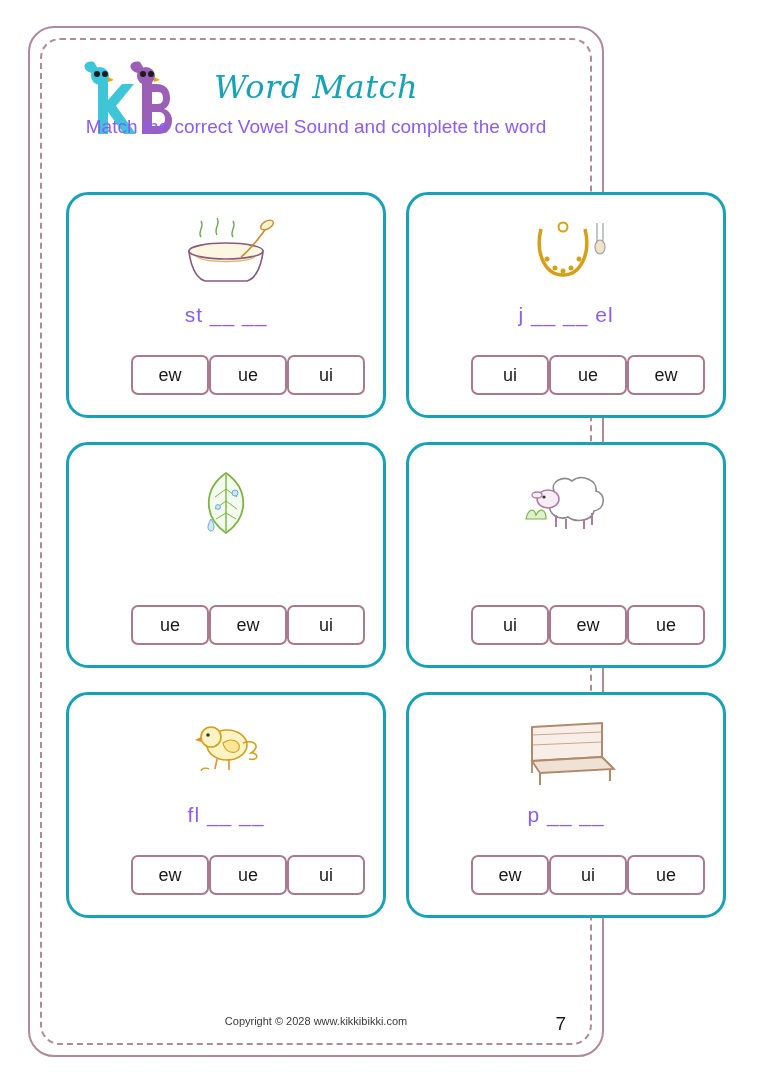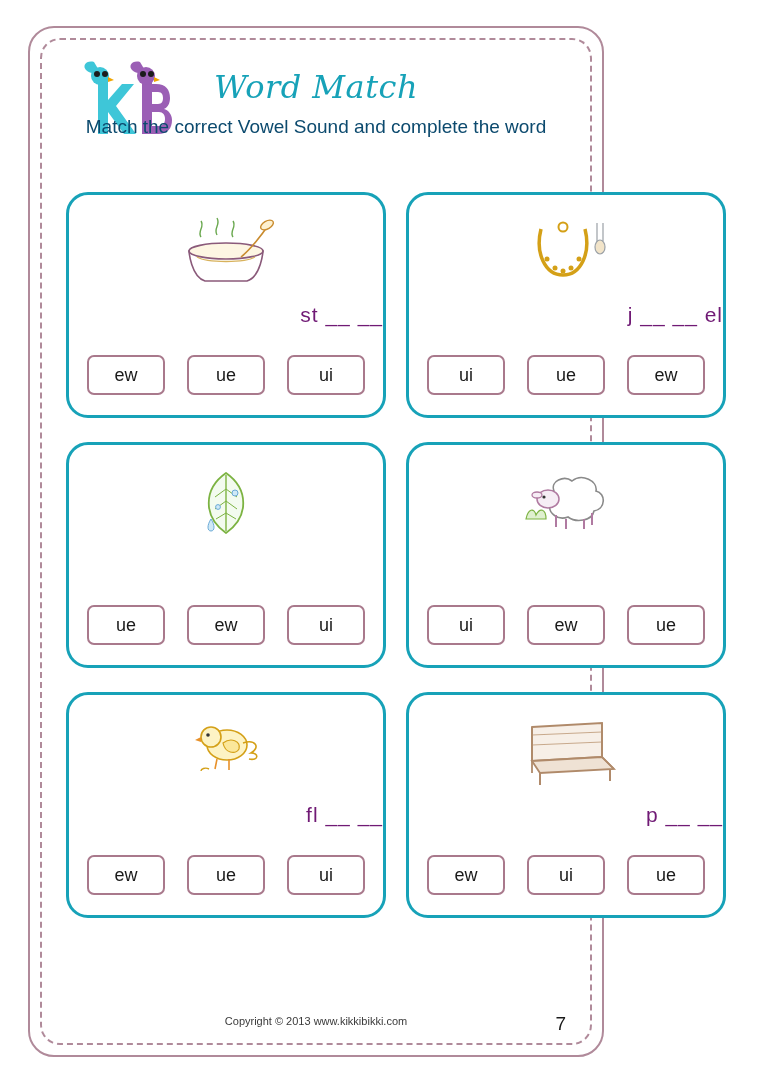--- a/index.html
+++ b/index.html
@@ -72,21 +72,21 @@
     letter-spacing: 0.5px;
   }
   .subtitle {
     position: absolute;
     left: 0;
     right: 0;
     top: 68px;
     text-align: center;
     font-family: "Liberation Sans", sans-serif;
     font-size: 19px;
-    color: #0c4a6e;
+    color: #8b5cf6;
   }
 
   
   .grid {
     position: absolute;
     left: 66px;
     top: 192px;
     width: 660px;
     display: grid;
     grid-template-columns: 320px 320px;
@@ -112,34 +112,34 @@
     display: flex;
     align-items: center;
     justify-content: center;
   }
 
   .word {
     position: absolute;
     left: 0;
     right: 0;
     top: 108px;
-    text-align: right;
+    text-align: center;
     font-family: "Liberation Sans", sans-serif;
     font-size: 21px;
-    color: #701a75;
+    color: #8b5cf6;
     letter-spacing: 1px;
   }
 
   .options {
     position: absolute;
     left: 18px;
     right: 18px;
     bottom: 20px;
     display: flex;
-    justify-content: space-between;
+    justify-content: flex-end;
   }
   .opt {
     width: 78px;
     height: 40px;
     border: 2px solid #a9798c;
     border-radius: 7px;
     background: #ffffff;
     display: flex;
     align-items: center;
     justify-content: center;
@@ -321,16 +321,16 @@
       <div class="word">p __ __</div>
       <div class="options">
         <div class="opt">ew</div>
         <div class="opt">ui</div>
         <div class="opt">ue</div>
       </div>
     </div>
 
   </div>
 
-  <div class="footer">Copyright © 2013 www.kikkibikki.com</div>
+  <div class="footer">Copyright © 2028 www.kikkibikki.com</div>
   <div class="page-number">7</div>
 
 </div>
 
 </body></html>

